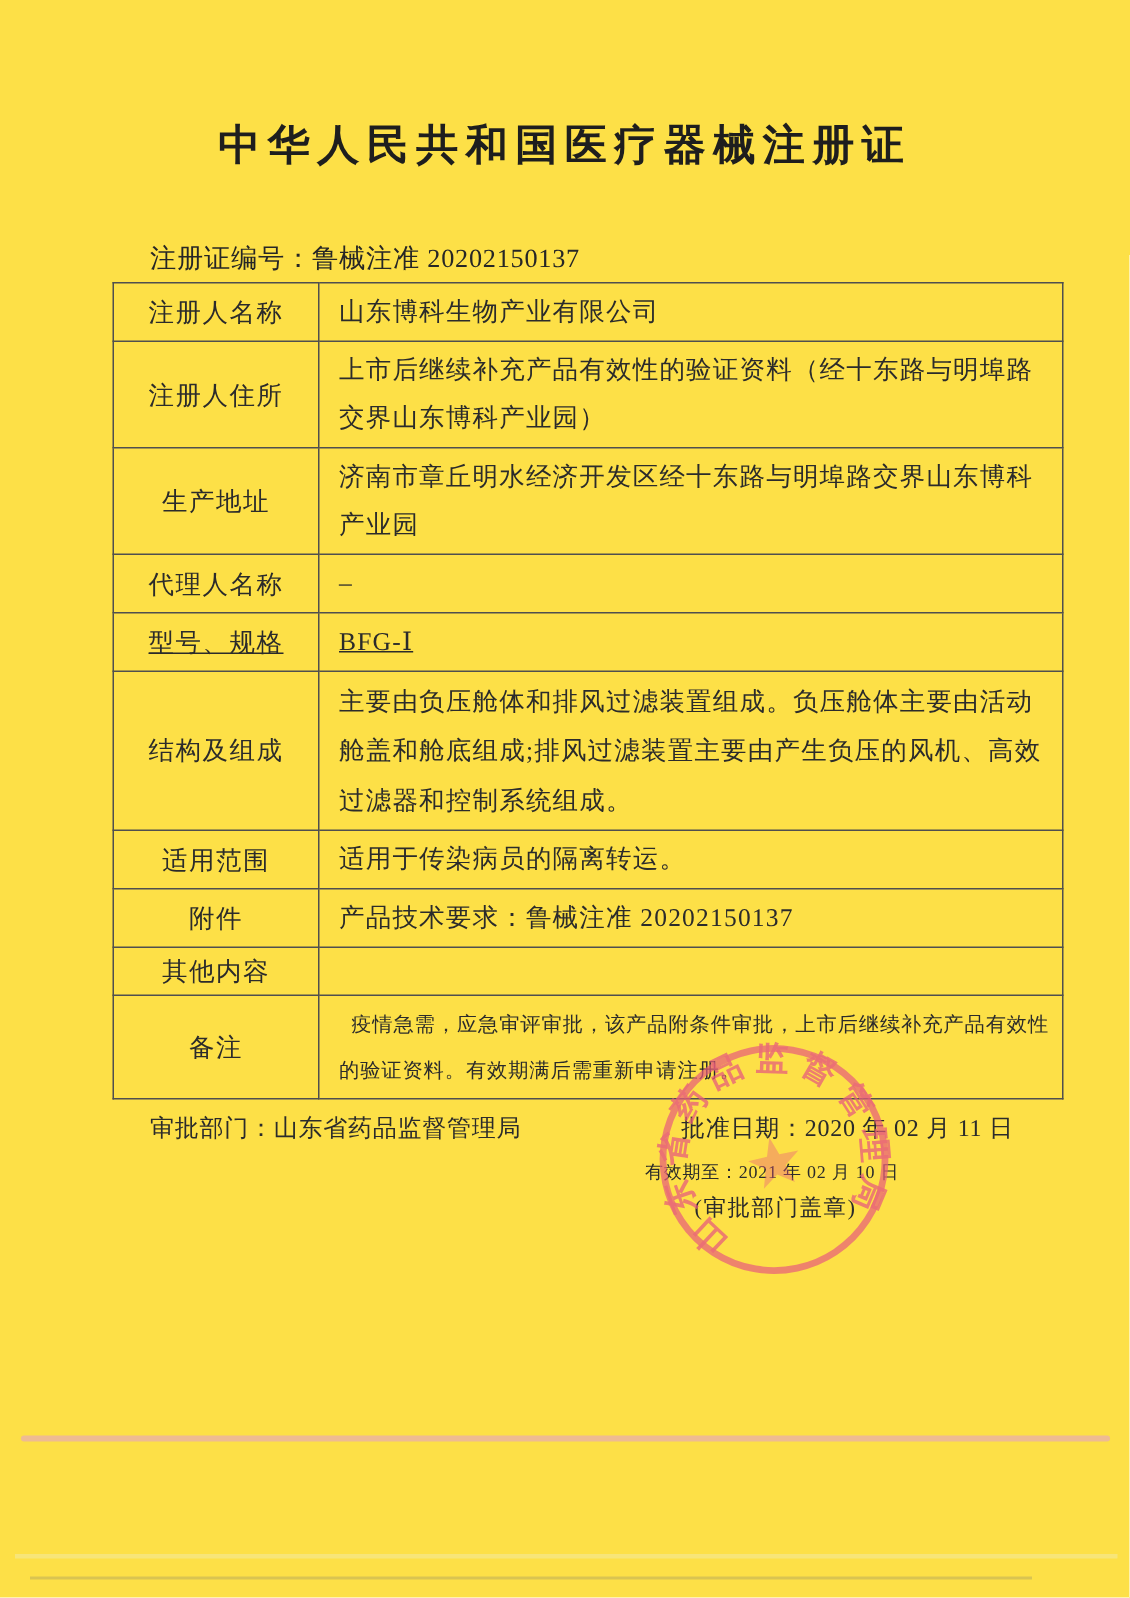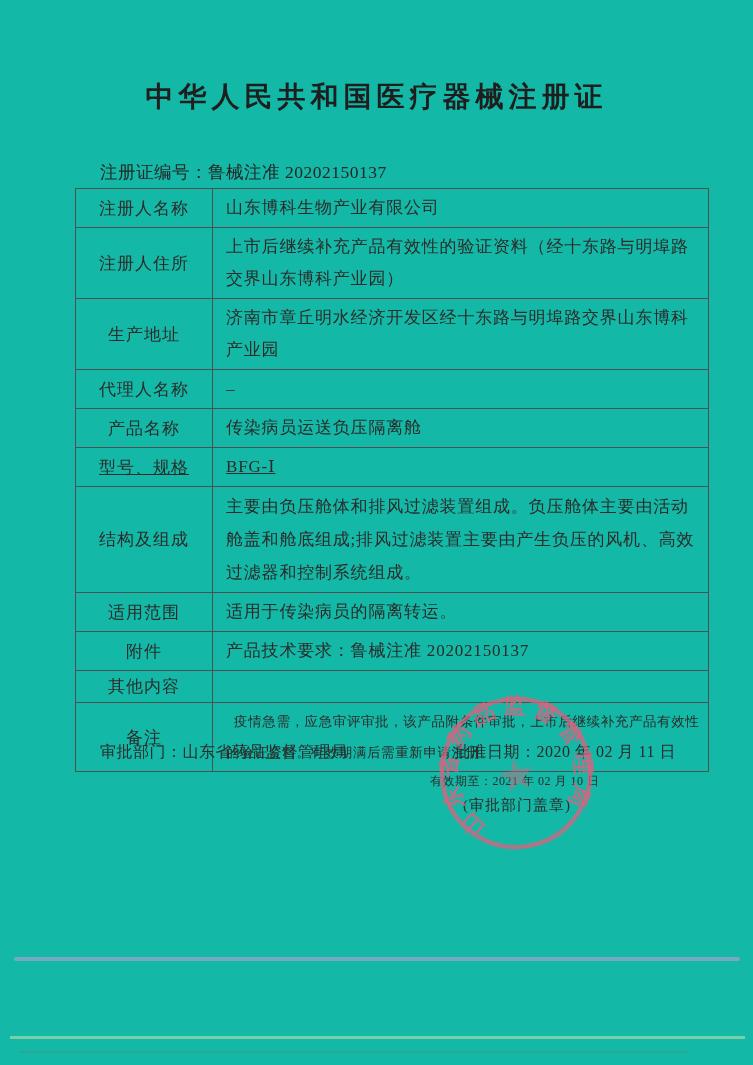--- a/index.html
+++ b/index.html
@@ -2,21 +2,21 @@
 <html><head>
 <meta charset="utf-8">
 <style>
   * { margin: 0; padding: 0; box-sizing: border-box; }
   html, body { width: 753px; height: 1065px; background: #ffffff; overflow: hidden; }
   body {
     position: relative;
     font-family: "Liberation Serif", "DejaVu Serif", serif;
     color: #2b2b2b;
   }
-  .page { position: absolute; inset: 0; background: #14b8a6; }
+  .page { position: absolute; inset: 0; background: #fde047; }
 
   .doc-title {
     position: absolute;
     top: 78px; left: 0; right: 0;
     text-align: center;
     font-size: 28px;
     font-weight: 600;
     letter-spacing: 5px;
     color: #1e1e1e;
   }
@@ -149,24 +149,20 @@
         <td class="cell-value">上市后继续补充产品有效性的验证资料（经十东路与明埠路交界山东博科产业园）</td>
       </tr>
       <tr class="r3">
         <td class="cell-label">生产地址</td>
         <td class="cell-value">济南市章丘明水经济开发区经十东路与明埠路交界山东博科产业园</td>
       </tr>
       <tr class="r4">
         <td class="cell-label">代理人名称</td>
         <td class="cell-value">–</td>
       </tr>
-      <tr class="r6">
-        <td class="cell-label">产品名称</td>
-        <td class="cell-value">传染病员运送负压隔离舱</td>
-      </tr>
       <tr class="r7">
         <td class="cell-label">型号、规格</td>
         <td class="cell-value mono-like">BFG-Ⅰ</td>
       </tr>
       <tr class="r8">
         <td class="cell-label">结构及组成</td>
         <td class="cell-value">主要由负压舱体和排风过滤装置组成。负压舱体主要由活动舱盖和舱底组成;排风过滤装置主要由产生负压的风机、高效过滤器和控制系统组成。</td>
       </tr>
       <tr class="r9">
         <td class="cell-label">适用范围</td>

